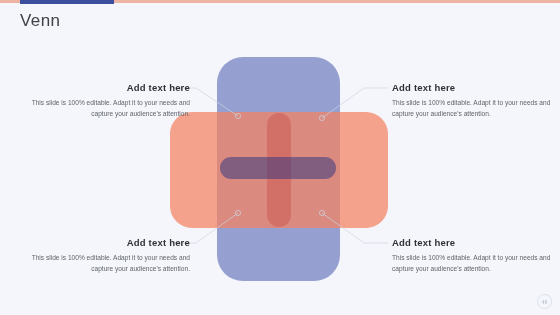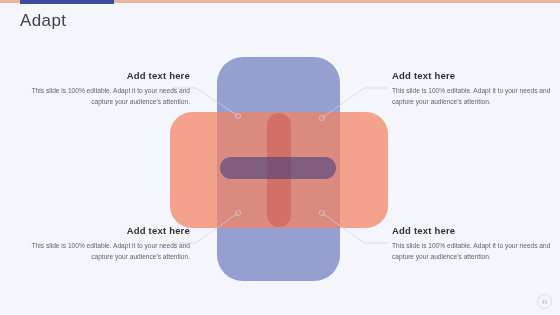--- a/index.html
+++ b/index.html
@@ -47,21 +47,21 @@
     left:220px;top:157px;width:116px;height:22px;
     background:rgba(48,52,128,.52);
     border-radius:12px;
   }
   
   .connector{position:absolute;left:0;top:0;width:560px;height:315px;pointer-events:none;}
   
   .callout{position:absolute;width:168px;}
   .callout .heading{
     font-size:9.5px;font-weight:bold;color:#2f3135;
-    margin:0 0 5px 0;letter-spacing:.2px;
+    margin:12px 0 5px 0;letter-spacing:.2px;
   }
   .callout .body{
     font-size:6.6px;color:#60646c;line-height:1.62;margin:0;
   }
   .ca-tl{left:22px;top:70px;text-align:right;}
   .ca-tr{left:392px;top:70px;text-align:left;}
   .ca-bl{left:22px;top:225px;text-align:right;}
   .ca-br{left:392px;top:225px;text-align:left;}
   
   .page-badge{
@@ -71,21 +71,21 @@
     font-size:5px;display:flex;align-items:center;justify-content:center;
     opacity:.75;
   }
 </style>
 </head>
 <body>
 
 <div class="accent-salmon"></div>
 <div class="accent-blue"></div>
 
-<div class="page-title">Adapt</div>
+<div class="page-title">Venn</div>
 
 <div class="stage">
   <div class="shape rect-blue"></div>
   <div class="shape rect-salmon"></div>
   <div class="shape cap-vert"></div>
   <div class="shape cap-horz"></div>
 
   <svg class="connector" viewBox="0 0 560 315">
     <path d="M172 88 L196 88 L238 116" stroke="#ccd3e2" stroke-width="0.7" fill="none"></path>
     <circle cx="238" cy="116" r="2.6" fill="none" stroke="#ccd3e2" stroke-width="0.7"></circle>

